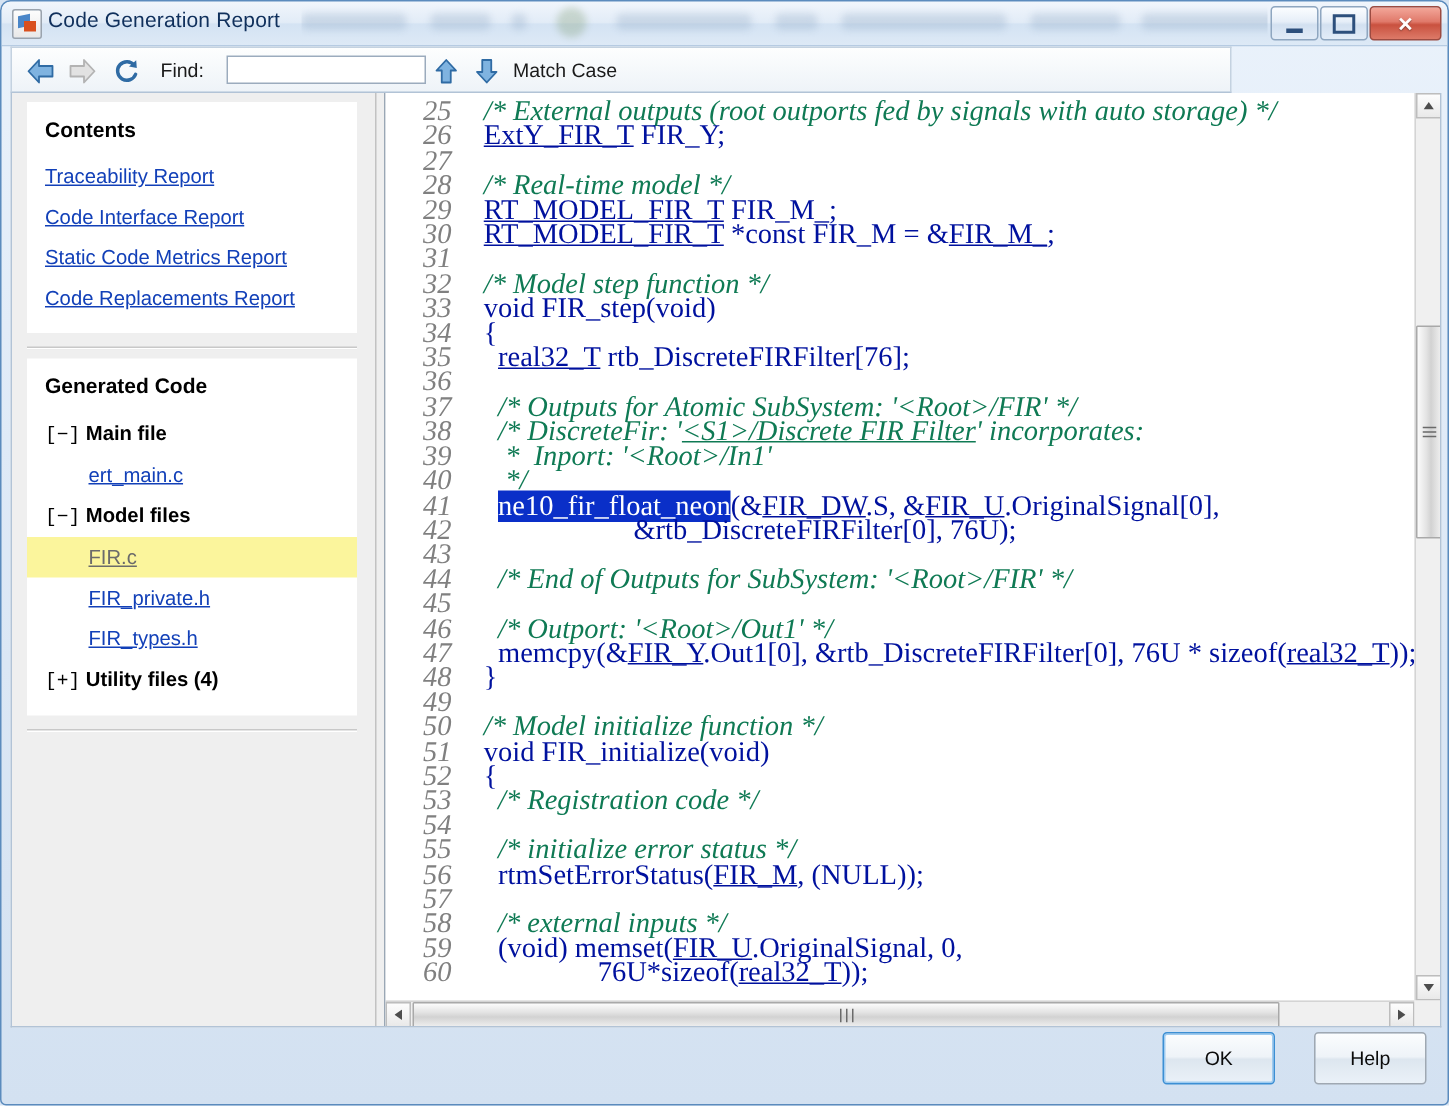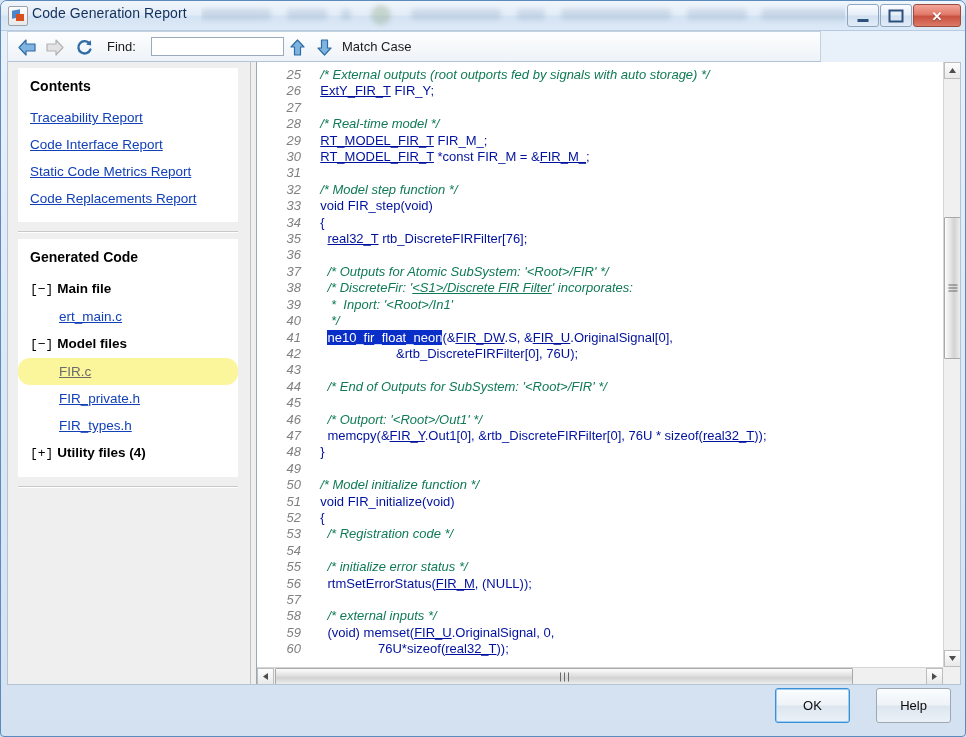--- a/index.html
+++ b/index.html
@@ -108,40 +108,40 @@
   .panel a{
     display:block;font-size:13.5px;line-height:27px;color:#1240b8;
     text-decoration:underline;white-space:nowrap;cursor:pointer;
   }
   .panel a.visited{color:#6b6b6b;}
   .sep{height:1px;background:#c8c8c8;margin:9px 10px 0 10px;border-bottom:1px solid #fff;}
   .tree-node{font-size:13.5px;font-weight:bold;color:#000;line-height:27px;white-space:nowrap;}
   .tree-node .tg{font-family:"Liberation Mono",monospace;font-weight:normal;font-size:13px;color:#000;}
   .tree-child{padding-left:29px;}
   .tree-child a{line-height:27px;}
-  .hl{background:#fbf59c;display:block;margin:0 -12px;padding:0 12px 0 41px;border-radius:12px;}
+  .hl{background:#fbf59c;display:block;margin:0 -12px;padding:0 12px 0 41px;}
   .hl a{color:#6b6b6b;}
 
   .splitter{position:absolute;left:240px;top:0;width:8px;height:100%;background:#efefef;}
   .splitter:after{content:"";position:absolute;left:2px;top:0;width:1px;height:100%;background:#c2c2c2;}
 
   
   .codepane{
     position:absolute;left:248px;top:0;right:0;bottom:0;
     background:#fff;border-left:1px solid #9aa7b5;box-sizing:border-box;
     overflow:hidden;
   }
   .code-scroll{
     position:absolute;left:0;top:0;right:17px;bottom:17px;overflow:hidden;
     background:#fff;
   }
   pre.code{
     margin:0;padding:5px 0 0 0;
-    font-family:Liberation Sans, sans-serif;
-    font-size:13px;line-height:16.4px;white-space:pre;color:#00119e;
+    font-family:Liberation Serif, serif;
+    font-size:19px;line-height:16.4px;white-space:pre;color:#00119e;
   }
   .code .ln{display:inline-block;width:44px;text-align:right;color:#808080;
     font-style:italic;margin-right:12px;}
   .code .cm{color:#0f7a54;font-style:italic;}
   .code .cm a{color:#0f7a54;text-decoration:underline;font-style:italic;}
   .code .k{color:#00119e;}
   .code a.tl{color:#00119e;text-decoration:underline;}
   .code .sel{background:#0a2fc8;color:#ffffff;}
 
   

